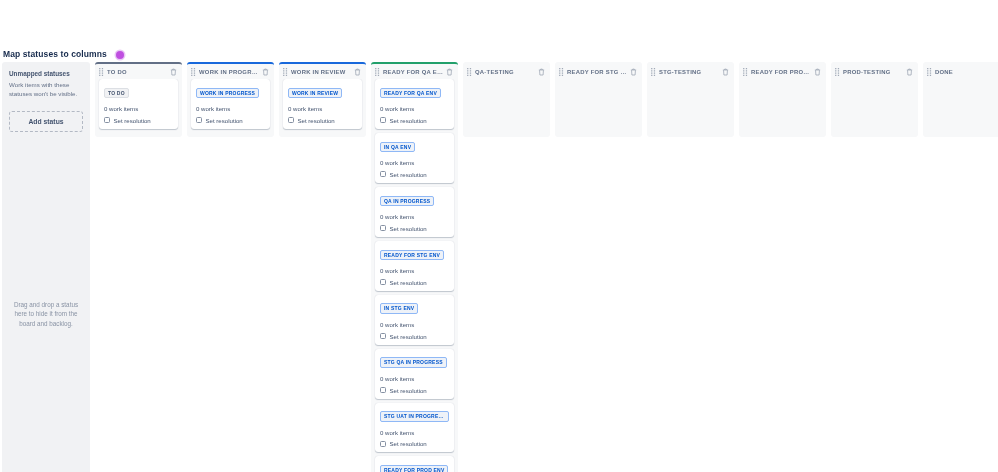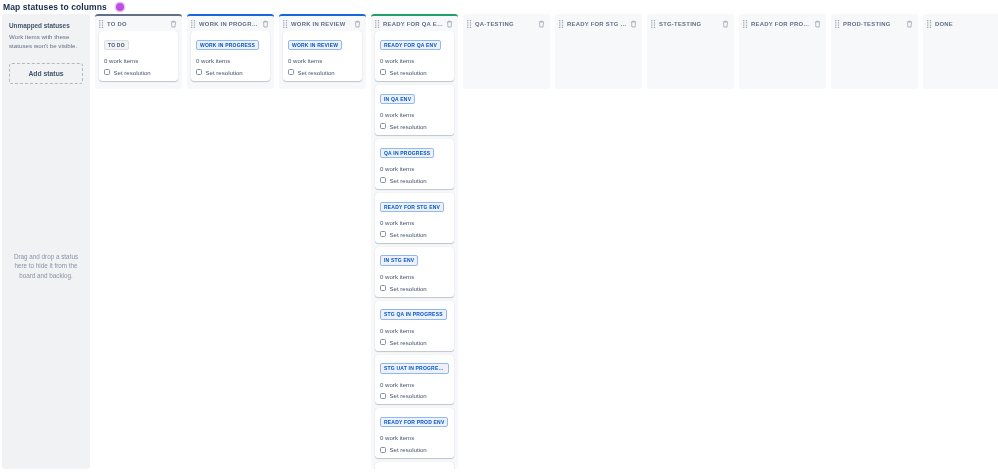--- a/index.html
+++ b/index.html
@@ -9,24 +9,25 @@
     height: 472px;
     overflow: hidden;
     background: #ffffff;
     font-family: "Liberation Sans", sans-serif;
     -webkit-font-smoothing: antialiased;
   }
 
   
   #page-header {
     display: flex;
-    align-items: center;
+    align-items: flex-end;
     gap: 9px;
     padding: 2px 0 3px 3px;
     height: 14px;
+    margin-top: 48px;
   }
   #page-title {
     font-size: 8.5px;
     font-weight: bold;
     color: #172b4d;
     letter-spacing: .1px;
     white-space: nowrap;
   }
   #title-badge {
     width: 8px;

